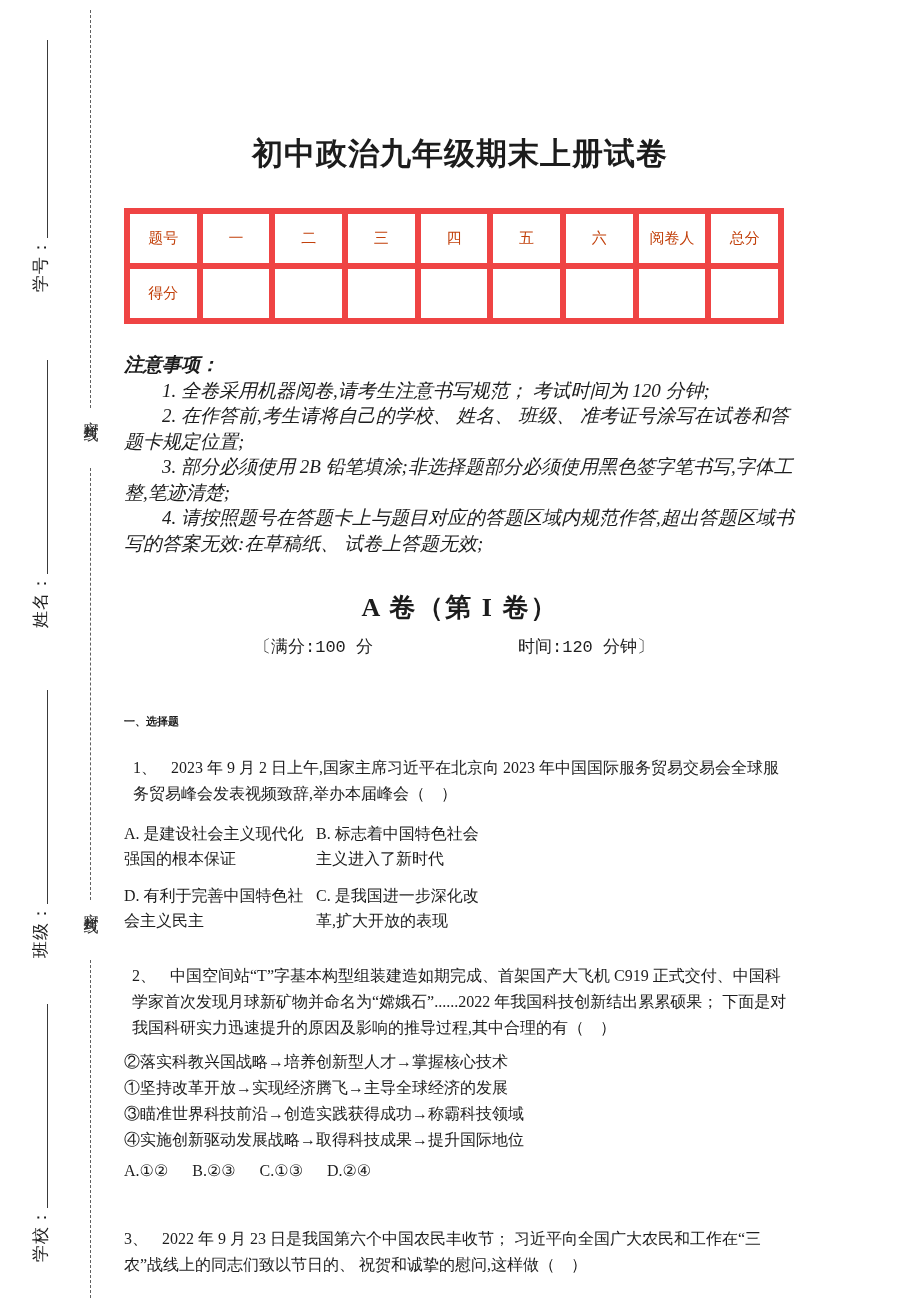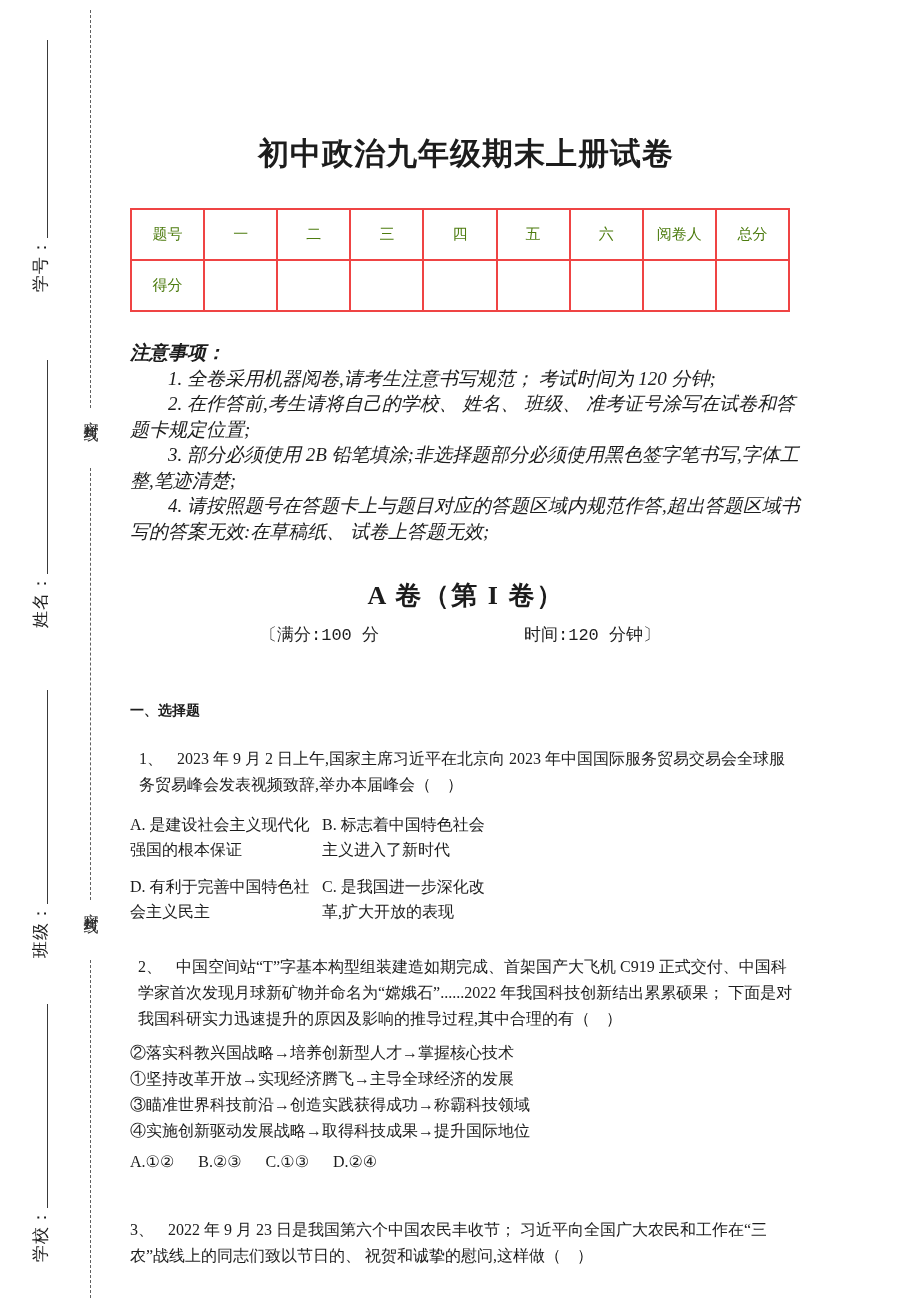--- a/index.html
+++ b/index.html
@@ -28,41 +28,41 @@
   #seal-seg-3 { top:960px; height:338px; }
   .seal-text {
     position:absolute; left:82px; width:18px; text-align:center;
     writing-mode:vertical-rl; text-orientation:upright;
     font-size:15px; letter-spacing:3px; color:#2a2a2a;
   }
   #seal-text-top { top:409px; }
   #seal-text-bottom { top:901px; }
 
   
-  .main { position:absolute; left:130px; top:0; width:672px; }
+  .main { position:absolute; left:124px; top:0; width:672px; }
 
   .page-title {
     margin:133px 0 0 0; text-align:center;
     font-size:31px; font-weight:bold; letter-spacing:1px;
   }
 
   table.score-table { margin-top:33px; width:660px; border-collapse:collapse; table-layout:fixed; }
   table.score-table td {
-    border:2px solid #ef4444; height:49px; text-align:center;
-    vertical-align:middle; font-size:15px; padding:0; color:#4d7c0f;
+    border:6px solid #ef4444; height:49px; text-align:center;
+    vertical-align:middle; font-size:15px; padding:0; color:#c2410c;
   }
 
   .notes { margin-top:28px; font-size:19px; line-height:25.5px;font-style:italic; }
   .notes-heading { font-weight:bold; margin:0; }
   .note-item { margin:0; text-indent:2em; }
 
   .acard-title { margin-top:34px; text-align:center; font-size:26px; font-weight:bold; letter-spacing:2px; }
   .score-time { display:flex; justify-content:space-between; width:400px; margin:10px 0 0 130px; font-size:17px;font-family:Liberation Mono, monospace; }
 
-  .part-heading { margin-top:56px; font-size:14px; font-weight:bold; }
+  .part-heading { margin-top:56px; font-size:11px; font-weight:bold; }
 
   .question { margin-top:26px; font-size:16px; line-height:26px; }
   .q-number { margin-right:14px; }
   .options { display:grid; grid-template-columns:192px 170px; row-gap:12px; margin-top:14px; line-height:25px; }
   .statements p { margin:0; }
   .answer-row { display:flex; gap:24px; margin-top:5px; }
   #question-2 { margin-top:30px; }
   #question-3 { margin-top:42px; }
 </style>
 </head>

